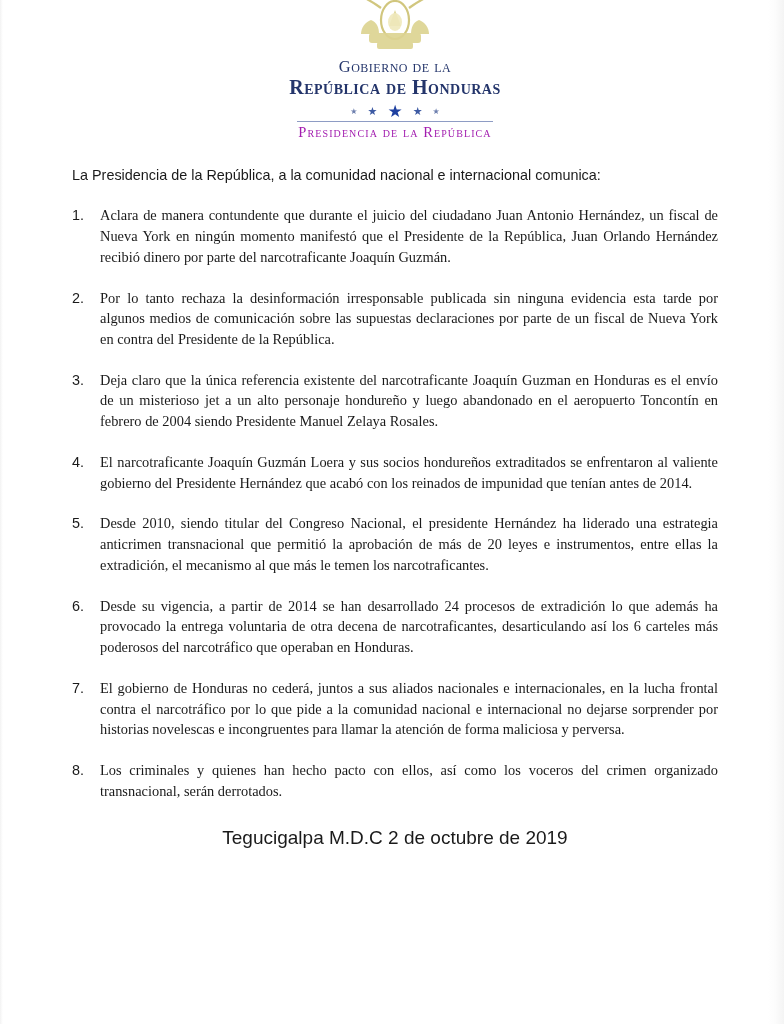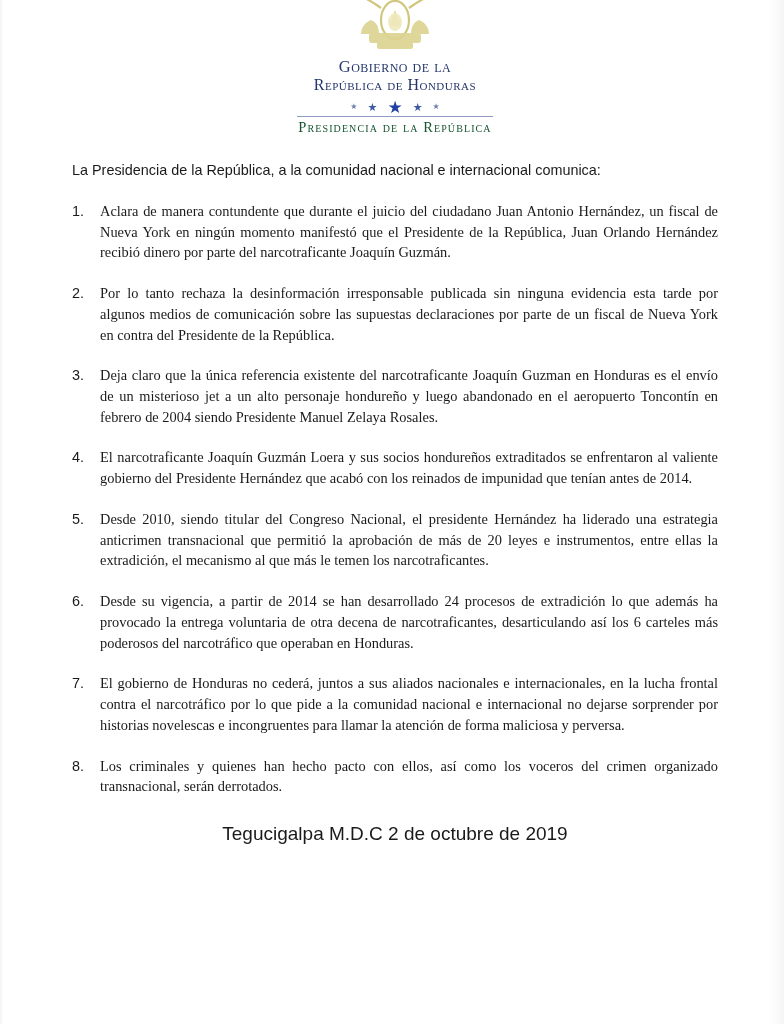--- a/index.html
+++ b/index.html
@@ -58,21 +58,21 @@
 
   .gov-name {
     margin-top: 2px;
     font-family: "Liberation Serif", serif;
     color: #24356b;
     font-variant: small-caps;
     letter-spacing: 0.5px;
     line-height: 1.12;
   }
   .gov-name .l1 { font-size: 16.5px; display: block; }
-  .gov-name .l2 { font-size: 16px; display: block; }
+  .gov-name .l2 { font-size: 20px; display: block; font-weight: bold; }
 
   .stars {
     margin: 5px auto 0;
     width: 190px;
     display: flex;
     align-items: center;
     justify-content: center;
     gap: 10px;
     height: 16px;
   }
@@ -88,21 +88,21 @@
   .rule {
     width: 196px;
     height: 1px;
     background: #8e9cc4;
     margin: 1px auto 2px;
   }
 
   .presidencia {
     font-family: "Liberation Serif", serif;
     font-variant: small-caps;
-    color: #14532d;
+    color: #a21caf;
     font-size: 14.5px;
     letter-spacing: 1.1px;
   }
 
   
   .doc-title {
     text-align: center;
     font-weight: bold;
     font-size: 15.5px;
     letter-spacing: 0.4px;

